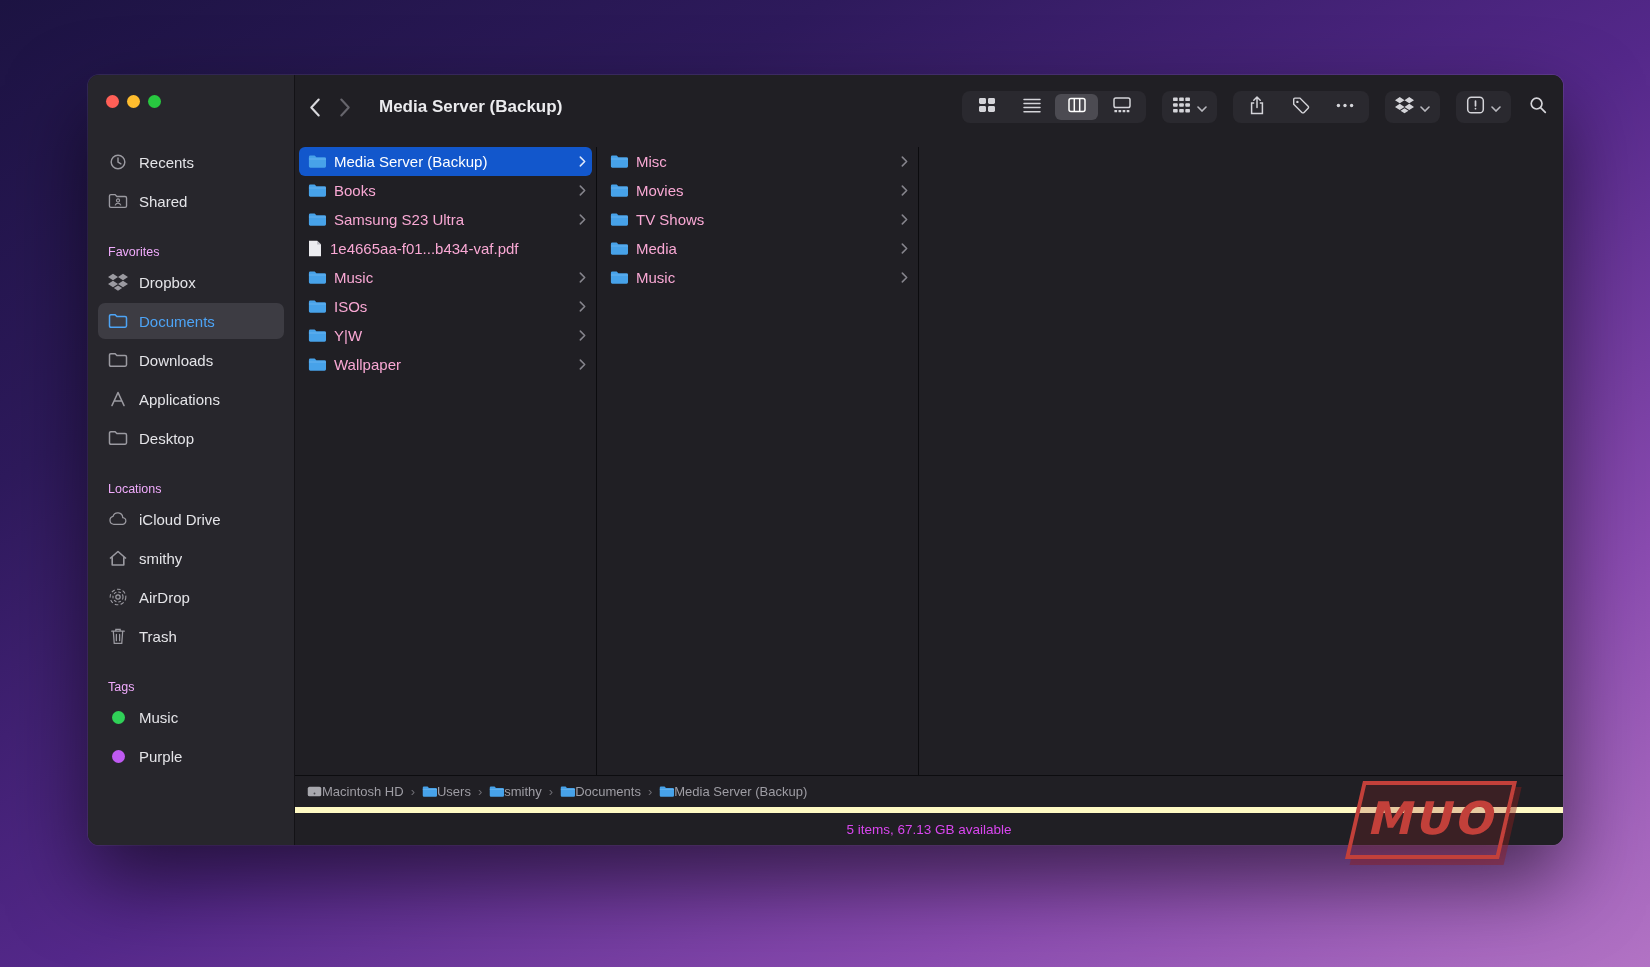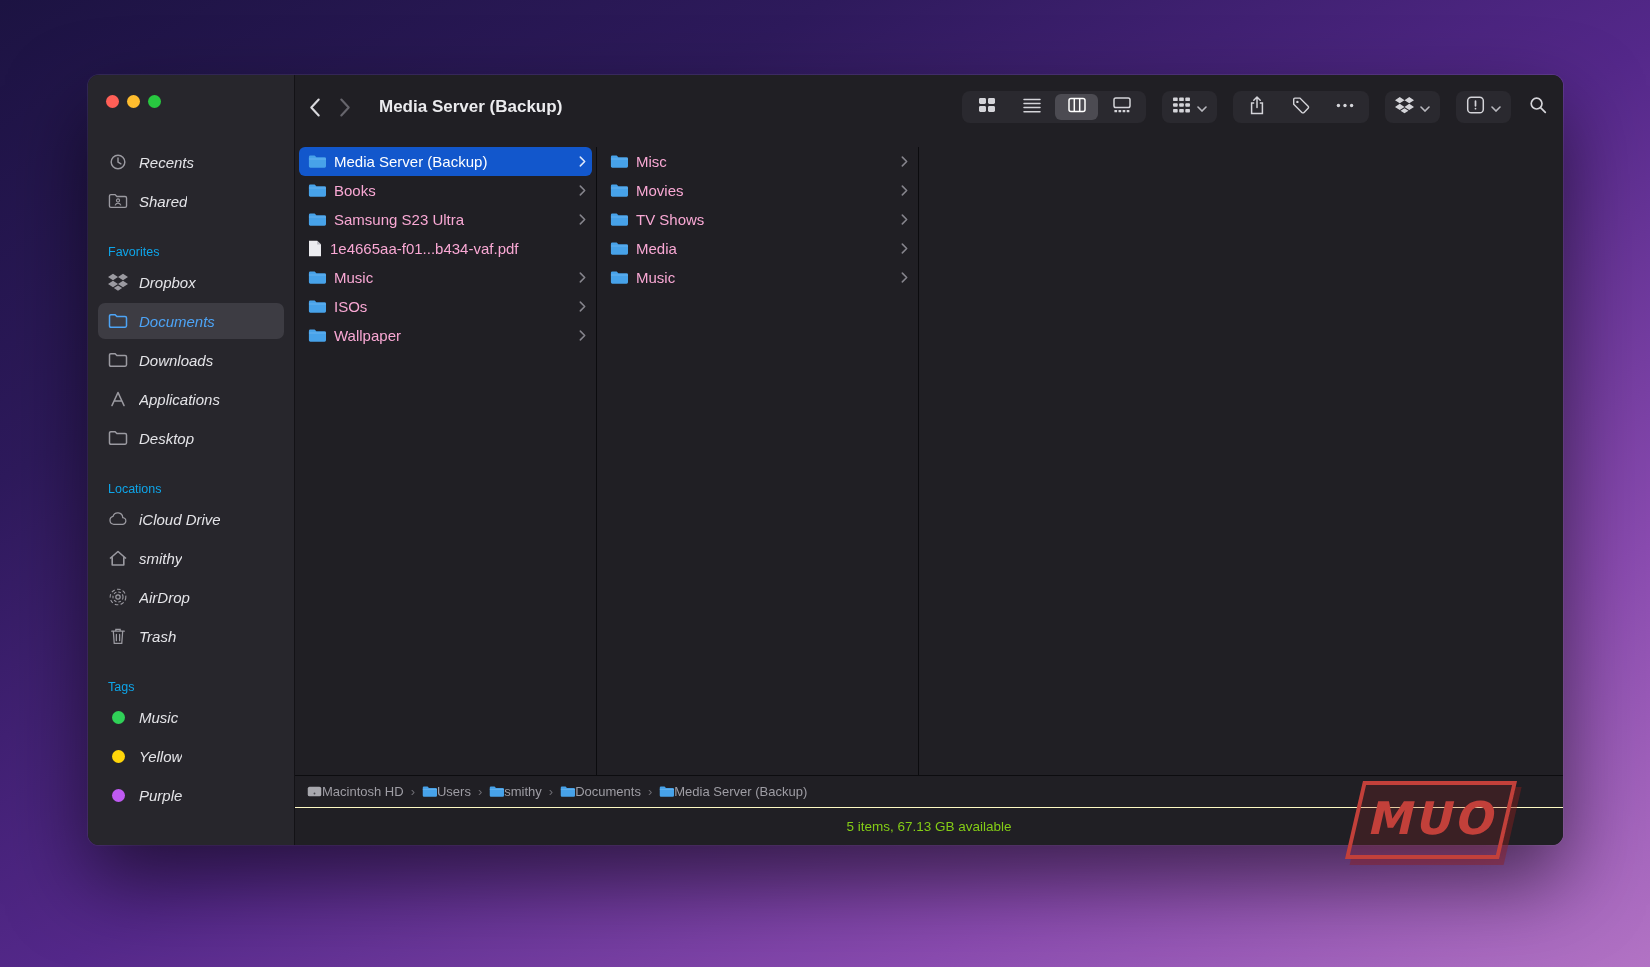--- a/index.html
+++ b/index.html
@@ -22,24 +22,24 @@
 
   
   .sidebar {
     width:207px; flex:none; background:#27262c; border-right:1px solid #131216;
     padding:16px 10px 0; overflow:hidden;
   }
   .traffic { display:flex; gap:8px; padding:4px 8px 0; margin-bottom:36px; }
   .tl { width:13px; height:13px; border-radius:50%; display:inline-block; }
   .tl.red{ background:#ff5f57; } .tl.yellow{ background:#febc2e; } .tl.green{ background:#28c840; }
 
-  .side-header { margin:24px 10px 2px; font-size:12.5px; color:#0ea5e9; height:18px; line-height:18px; }
+  .side-header { margin:24px 10px 2px; font-size:12.5px; color:#f0abfc; height:18px; line-height:18px; }
   .side-item {
     display:flex; align-items:center; gap:10px; height:36px; margin:3px 0;
-    padding:0 9px; border-radius:7px; color:#e4e4e8; font-size:15px; cursor:default;font-style:italic;
+    padding:0 9px; border-radius:7px; color:#e4e4e8; font-size:15px; cursor:default;
   }
   .side-item.sel { background:#3d3c43; color:#4da4f6; }
   .side-icon { width:22px; flex:none; display:flex; align-items:center; justify-content:center; color:#9b9aa1; }
   .side-item.sel .side-icon { color:#4da4f6; }
   .side-icon svg { width:20px; height:18px; display:block; }
   .side-label { white-space:nowrap; overflow:hidden; text-overflow:ellipsis; }
   .tagdot { width:13px; height:13px; border-radius:50%; display:block; }
 
   
   .main { flex:1; min-width:0; display:flex; flex-direction:column; background:#201f24; }
@@ -91,22 +91,22 @@
   .pathbar {
     height:32px; flex:none; border-top:1px solid #0c0c0f; display:flex; align-items:center;
     padding:0 12px; color:#9e9da4; font-size:13px; overflow:hidden;
   }
   .pb-item { display:flex; align-items:center; gap:0; white-space:nowrap; }
   .pb-icon { display:flex; } .pb-icon svg { width:15px; height:13px; display:block; }
   .pb-sep { color:#6d6c73; padding:0 7px; font-size:13px; }
 
   
   .statusbar {
-    height:38px; flex:none; border-top:1px solid #fef9c3; display:flex;
-    align-items:center; justify-content:center; color:#84cc16; font-size:13.5px;
+    height:38px; flex:none; border-top:6px solid #fef9c3; display:flex;
+    align-items:center; justify-content:center; color:#d946ef; font-size:13.5px;
   }
 
   
   .muo { position:absolute; left:1354px; top:781px; width:154px; height:78px; z-index:6; }
   .muo-frame {
     position:absolute; inset:0; transform:skewX(-13deg);
     border:4px solid #c2403a; background:rgba(150,35,35,.22);
     box-shadow:6px 6px 0 rgba(140,30,30,.45);
   }
   .muo-text {
@@ -223,26 +223,20 @@
             </svg>
           </div>
           <div class="side-label">Trash</div>
         </div>
         <div class="side-header">Tags</div>
         <div class="side-item">
           <div class="side-icon">
             <span class="tagdot" style="background:#30d158"></span>
           </div>
           <div class="side-label">Music</div>
-        </div>
-        <div class="side-item">
-          <div class="side-icon">
-            <span class="tagdot" style="background:#ffd60a"></span>
-          </div>
-          <div class="side-label">Yellow</div>
         </div>
         <div class="side-item">
           <div class="side-icon">
             <span class="tagdot" style="background:#bf5af2"></span>
           </div>
           <div class="side-label">Purple</div>
         </div>
       </nav>
   </aside>
 
@@ -442,20 +436,34 @@
               </svg>
             </div>
           </div>
           <div class="row">
             <div class="row-icon">
               <svg viewBox="0 0 20 16">
                 <path d="M1 3q0-1.6 1.6-1.6h4.8l1.9 1.9h9.1Q20 3.3 20 4.9v8.5q0 1.6-1.6 1.6H2.6Q1 15 1 13.4z" fill="#47a2e9"></path>
                 <path d="M1 4.6h19v1.2H1z" fill="#7cc0f2" opacity=".55"></path>
               </svg>
             </div>
+            <div class="row-label">Y|W</div>
+            <div class="row-chev">
+              <svg viewBox="0 0 8 12">
+                <path d="M1.5 1l5 5-5 5" fill="none" stroke="currentColor" stroke-width="1.8" stroke-linecap="round" stroke-linejoin="round"></path>
+              </svg>
+            </div>
+          </div>
+          <div class="row">
+            <div class="row-icon">
+              <svg viewBox="0 0 20 16">
+                <path d="M1 3q0-1.6 1.6-1.6h4.8l1.9 1.9h9.1Q20 3.3 20 4.9v8.5q0 1.6-1.6 1.6H2.6Q1 15 1 13.4z" fill="#47a2e9"></path>
+                <path d="M1 4.6h19v1.2H1z" fill="#7cc0f2" opacity=".55"></path>
+              </svg>
+            </div>
             <div class="row-label">Wallpaper</div>
             <div class="row-chev">
               <svg viewBox="0 0 8 12">
                 <path d="M1.5 1l5 5-5 5" fill="none" stroke="currentColor" stroke-width="1.8" stroke-linecap="round" stroke-linejoin="round"></path>
               </svg>
             </div>
           </div>
         </div>
         <div class="col">
           <div class="row">

